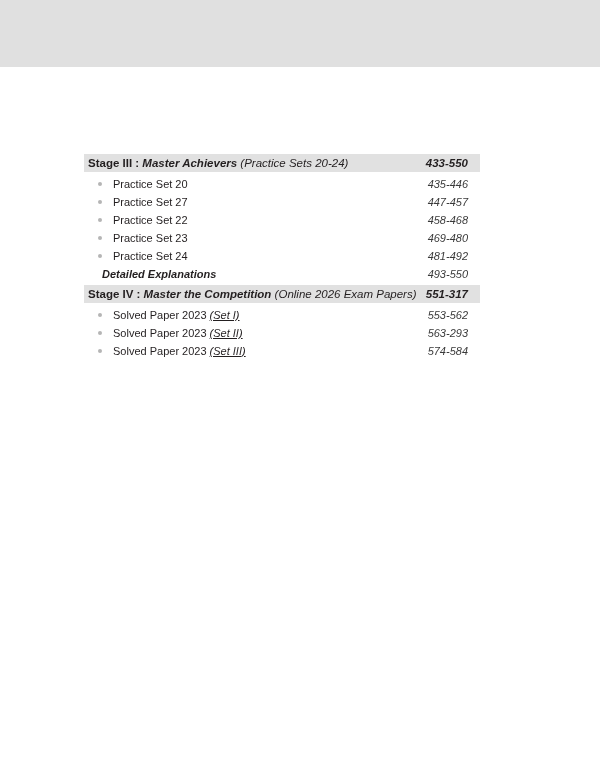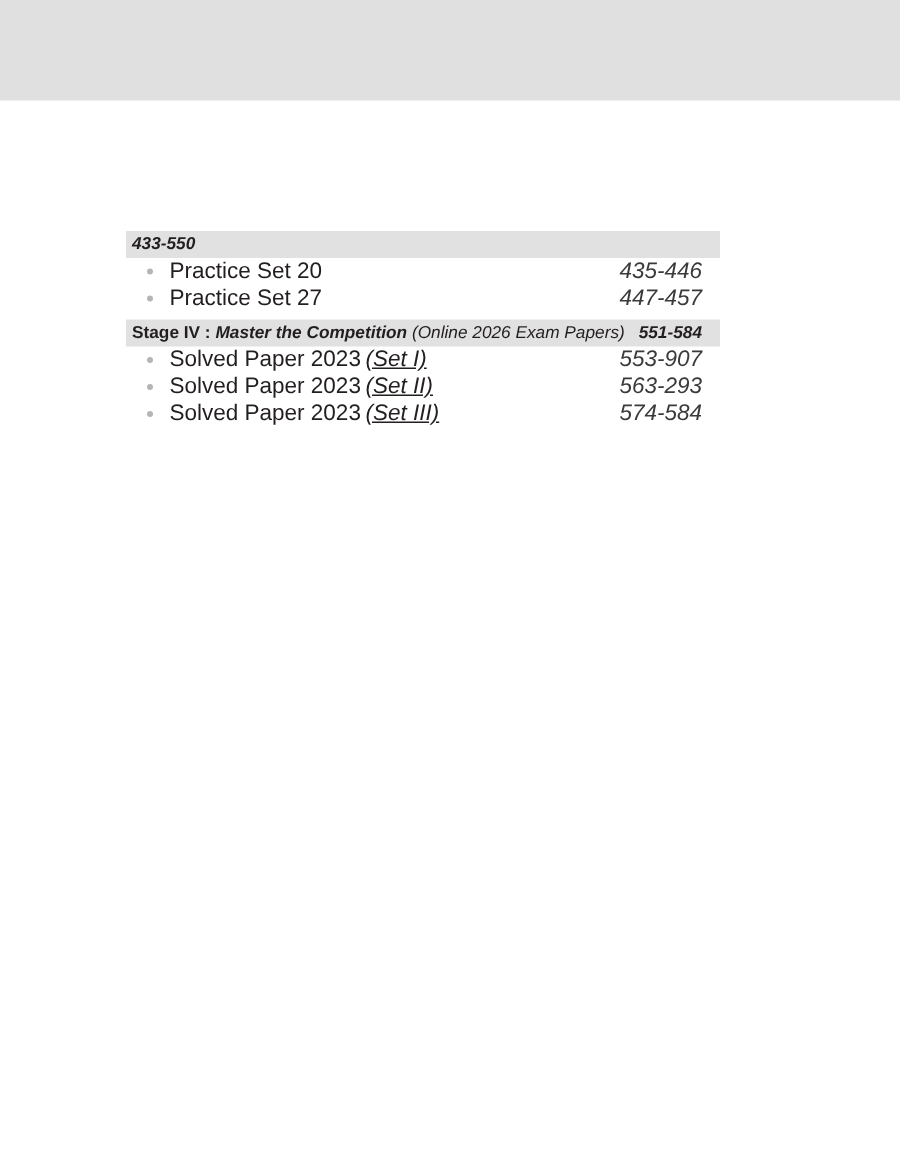--- a/index.html
+++ b/index.html
@@ -12,73 +12,103 @@
     .stage-head {
       background: #e1e1e1; height: 18px; display: flex; align-items: center; justify-content: space-between;
       padding: 0 12px 0 4px; font-size: 11.5px; box-sizing: border-box;
     }
     .stage-head .title { white-space: nowrap; }
     .stage-head .b { font-weight: bold; }
     .stage-head .bi { font-weight: bold; font-style: italic; }
     .stage-head .i { font-style: italic; font-weight: normal; }
     .stage-head .pages { font-weight: bold; font-style: italic; text-align: center; }
     .row {
-      height: 18px; display: flex; align-items: flex-start; justify-content: space-between;
-      padding: 0 12px 0 14px; font-size: 15px; box-sizing: border-box;
+      height: 18px; display: flex; align-items: flex-end; justify-content: space-between;
+      padding: 0 12px 0 14px; font-size: 11px; box-sizing: border-box;
     }
     .row .left { display: flex; align-items: center; }
     .bullet { width: 4px; height: 4px; border-radius: 50%; background: #b5b5b5; margin-right: 11px; }
     .row .pages { font-style: italic; color: #3a3a3a; }
     .row .sub { font-style: italic; margin-left: 3px; text-decoration: underline; }
     .row.detail { padding-left: 18px; }
     .row.detail .label { font-weight: bold; font-style: italic; }
     .spacer { height: 5px; }
   </style>
 </head>
 <body>
 
 <div class="topbar"></div>
 
 <div class="toc">
 
   <div class="stage-head">
+    <span class="title">
+      <span class="b">Stage III :</span>
+      <span class="bi">Master Achievers</span>
+      <span class="i">(Practice Sets 20-24)</span>
+    </span>
     <span class="pages">433-550</span>
   </div>
   <div class="row">
     <span class="left">
         <span class="bullet"></span>
         <span>Practice Set 20</span>
       </span>
     <span class="pages">435-446</span>
   </div>
   <div class="row">
     <span class="left">
         <span class="bullet"></span>
         <span>Practice Set 27</span>
       </span>
     <span class="pages">447-457</span>
   </div>
+  <div class="row">
+    <span class="left">
+        <span class="bullet"></span>
+        <span>Practice Set 22</span>
+      </span>
+    <span class="pages">458-468</span>
+  </div>
+  <div class="row">
+    <span class="left">
+        <span class="bullet"></span>
+        <span>Practice Set 23</span>
+      </span>
+    <span class="pages">469-480</span>
+  </div>
+  <div class="row">
+    <span class="left">
+        <span class="bullet"></span>
+        <span>Practice Set 24</span>
+      </span>
+    <span class="pages">481-492</span>
+  </div>
+  <div class="row detail">
+    <span class="label">Detailed Explanations</span>
+    <span class="pages">493-550</span>
+  </div>
 
   <div class="spacer"></div>
 
   <div class="stage-head">
     <span class="title">
       <span class="b">Stage IV :</span>
       <span class="bi">Master the Competition</span>
       <span class="i">(Online 2026 Exam Papers)</span>
     </span>
-    <span class="pages">551-584</span>
+    <span class="pages">551-317</span>
   </div>
   <div class="row">
     <span class="left">
         <span class="bullet"></span>
         <span>Solved Paper 2023</span>
         <span class="sub">(Set I)</span>
       </span>
-    <span class="pages">553-907</span>
+    <span class="pages">553-562</span>
   </div>
   <div class="row">
     <span class="left">
         <span class="bullet"></span>
         <span>Solved Paper 2023</span>
         <span class="sub">(Set II)</span>
       </span>
     <span class="pages">563-293</span>
   </div>
   <div class="row">

